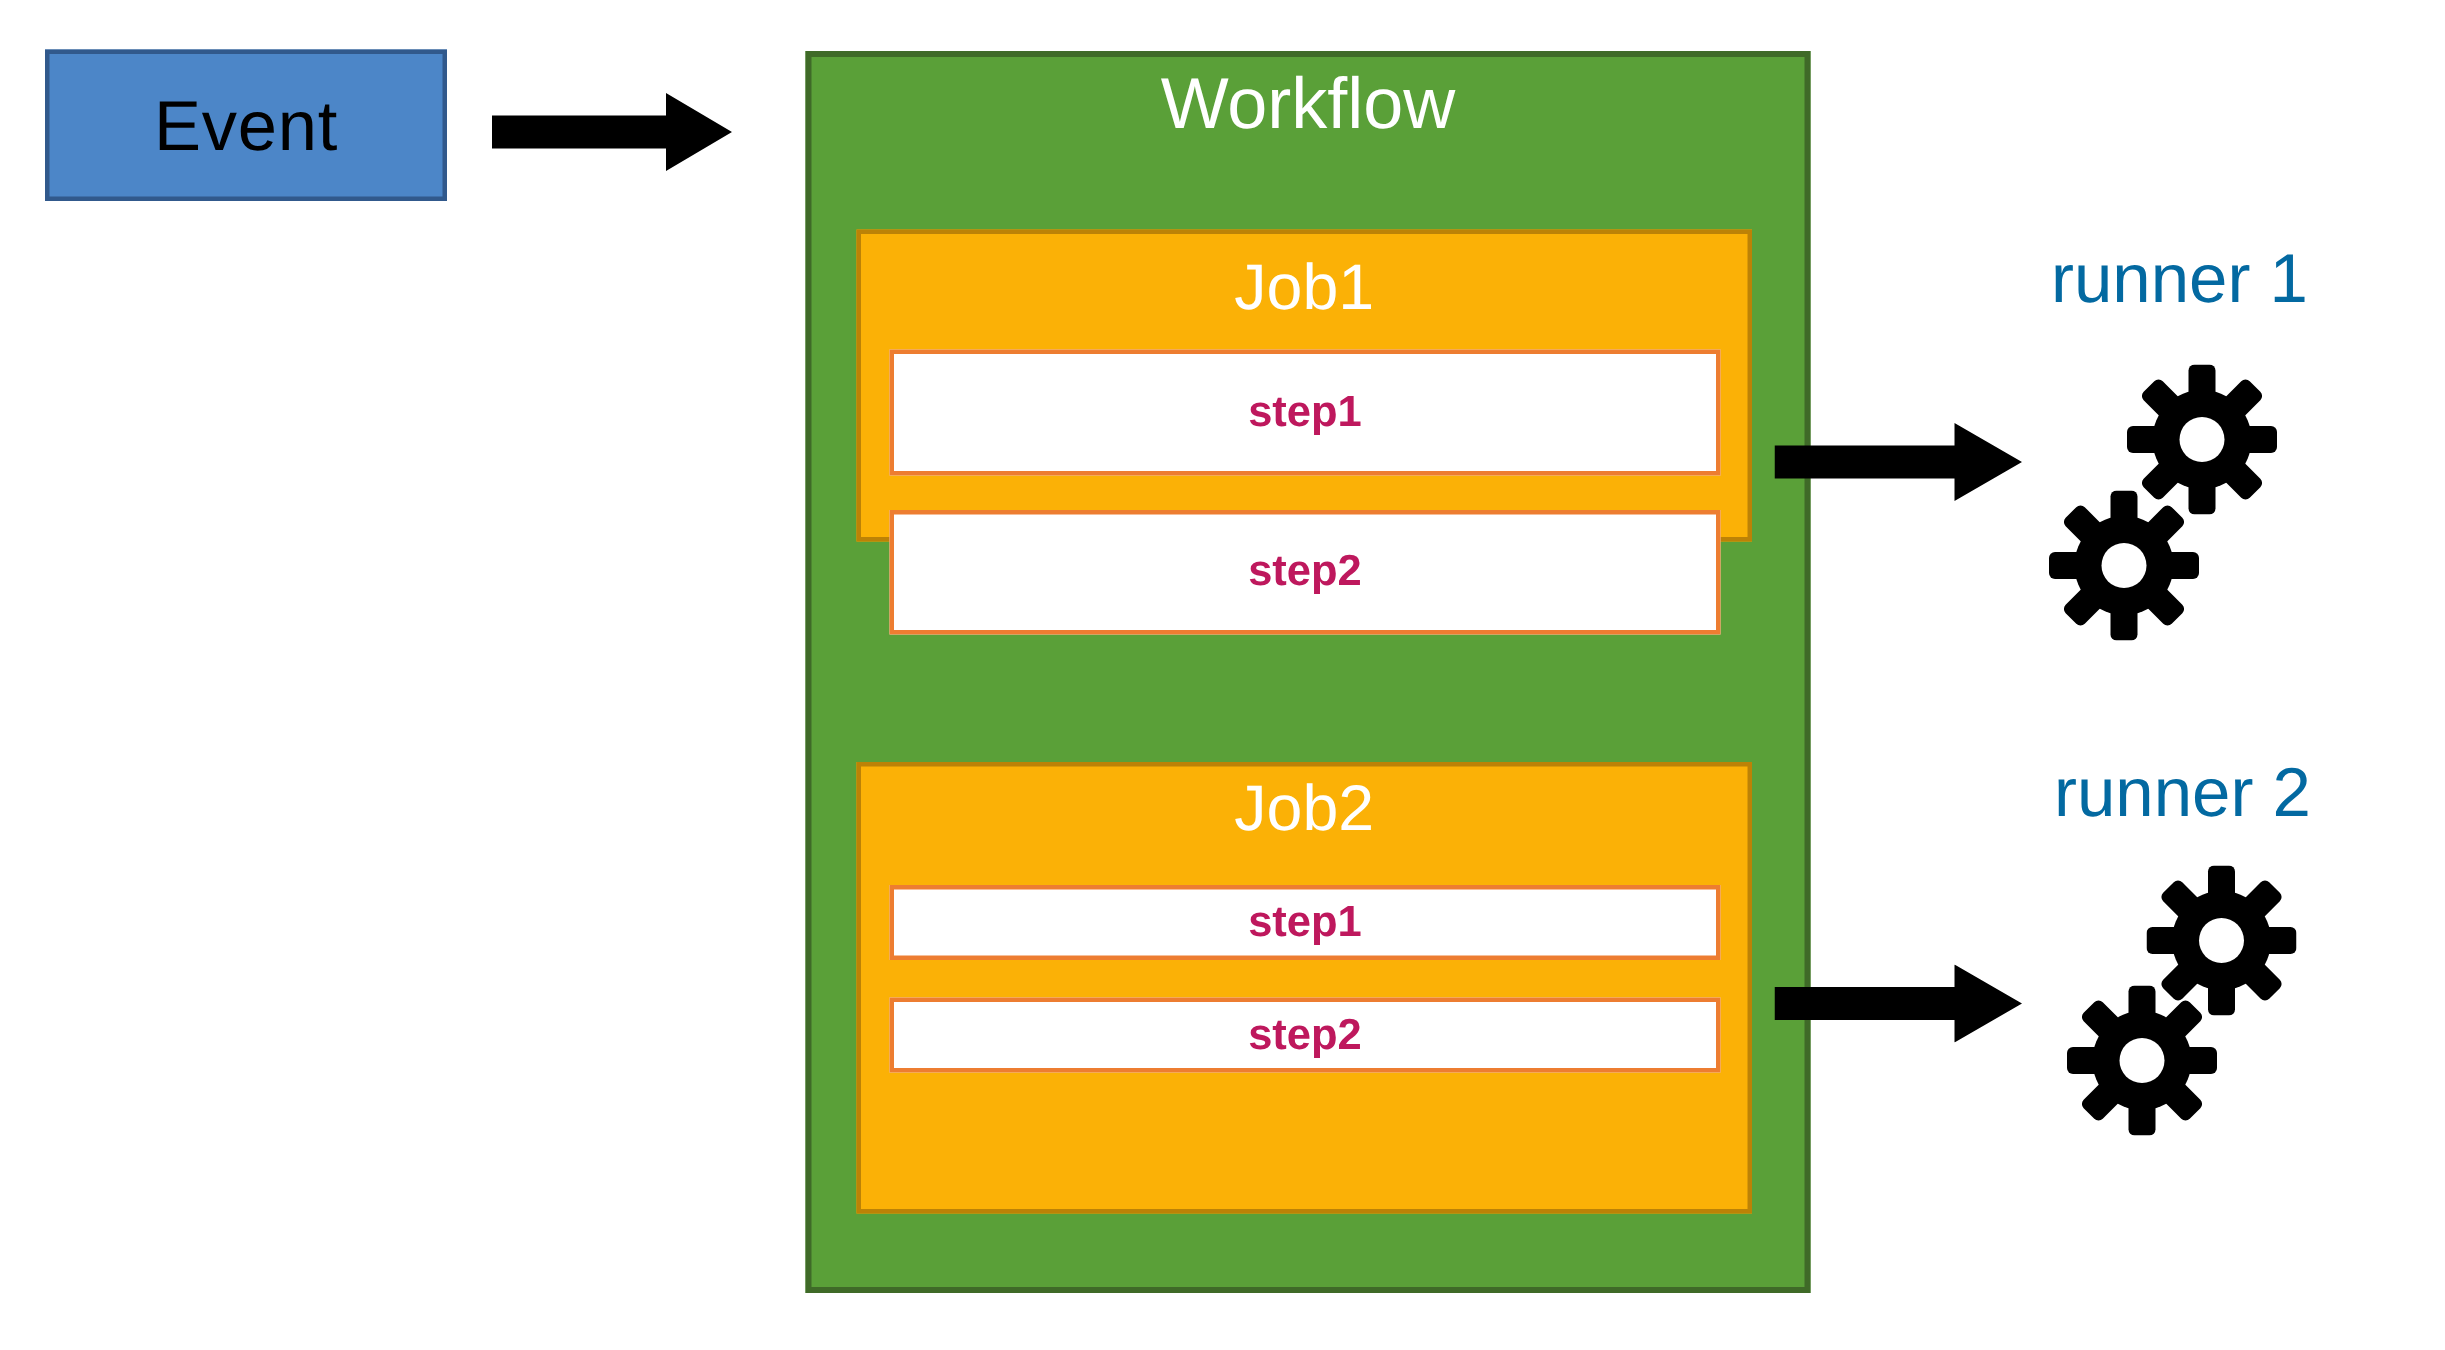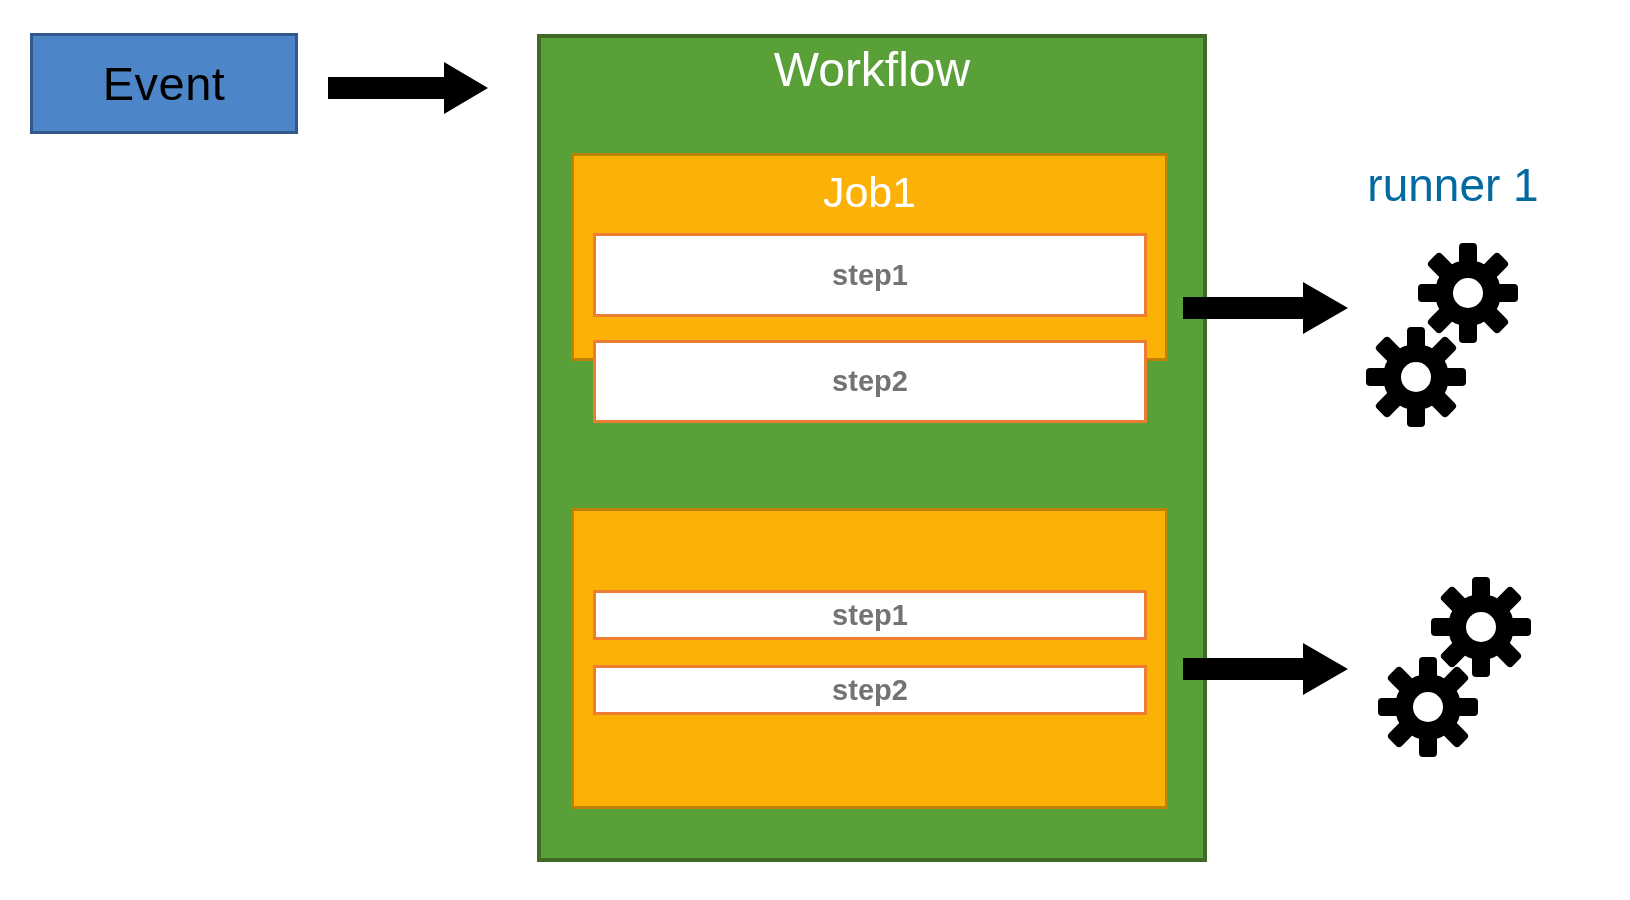--- a/index.html
+++ b/index.html
@@ -62,21 +62,21 @@
   .job-1 .job-title { margin-top: 12px; }
   .job-2 .job-title { margin-top: 4px; }
 
   
   .step-box {
     position: absolute;
     left: 19px; width: 554px;
     background: var(--stepFill, #ffffff);
     border: 3px solid var(--stepBorder, #ED7D31);
     display: flex; align-items: center; justify-content: center;
-    font-size: 29px; font-weight: 700; color: #737373;
+    font-size: 29px; font-weight: 700; color: #be185d;
   }
   .job-1 .step-0 { top: 77px;  height: 84px; }
   .job-1 .step-1 { top: 184px; height: 83px; }
   .job-2 .step-0 { top: 79px;  height: 50px; }
   .job-2 .step-1 { top: 154px; height: 50px; }
   .job-2 .step-2 { top: 229px; height: 50px; }
 
   
   .runner-label {
     position: absolute;
@@ -115,20 +115,21 @@
     <div class="workflow-title">Workflow</div>
   </div>
 
   <div class="job-box job-1">
     <div class="job-title">Job1</div>
     <div class="step-box step-0">step1</div>
     <div class="step-box step-1">step2</div>
   </div>
 
   <div class="job-box job-2">
+    <div class="job-title">Job2</div>
     <div class="step-box step-0">step1</div>
     <div class="step-box step-1">step2</div>
   </div>
 
   <div class="arrow arrow-runner-1">
     <svg width="165" height="52" viewBox="0 0 165 52" aria-hidden="true">
       <path d="M0,15 H120 V0 L165,26 L120,52 V37 H0 Z" fill="currentColor"></path>
     </svg>
   </div>
 
@@ -165,20 +166,21 @@
         <rect x="-9" y="-50" width="18" height="24" rx="4" transform="rotate(135)"></rect>
         <rect x="-9" y="-50" width="18" height="24" rx="4" transform="rotate(180)"></rect>
         <rect x="-9" y="-50" width="18" height="24" rx="4" transform="rotate(225)"></rect>
         <rect x="-9" y="-50" width="18" height="24" rx="4" transform="rotate(270)"></rect>
         <rect x="-9" y="-50" width="18" height="24" rx="4" transform="rotate(315)"></rect>
         <circle r="15" fill="#ffffff"></circle>
       </g>
     </svg>
   </div>
 
+  <div class="runner-label runner-label-2">runner 2</div>
   <div class="gear gear-2a">
     <svg viewBox="-50 -50 100 100" aria-hidden="true">
       <g fill="#000000">
         <circle r="33"></circle>
         <rect x="-9" y="-50" width="18" height="24" rx="4"></rect>
         <rect x="-9" y="-50" width="18" height="24" rx="4" transform="rotate(45)"></rect>
         <rect x="-9" y="-50" width="18" height="24" rx="4" transform="rotate(90)"></rect>
         <rect x="-9" y="-50" width="18" height="24" rx="4" transform="rotate(135)"></rect>
         <rect x="-9" y="-50" width="18" height="24" rx="4" transform="rotate(180)"></rect>
         <rect x="-9" y="-50" width="18" height="24" rx="4" transform="rotate(225)"></rect>

